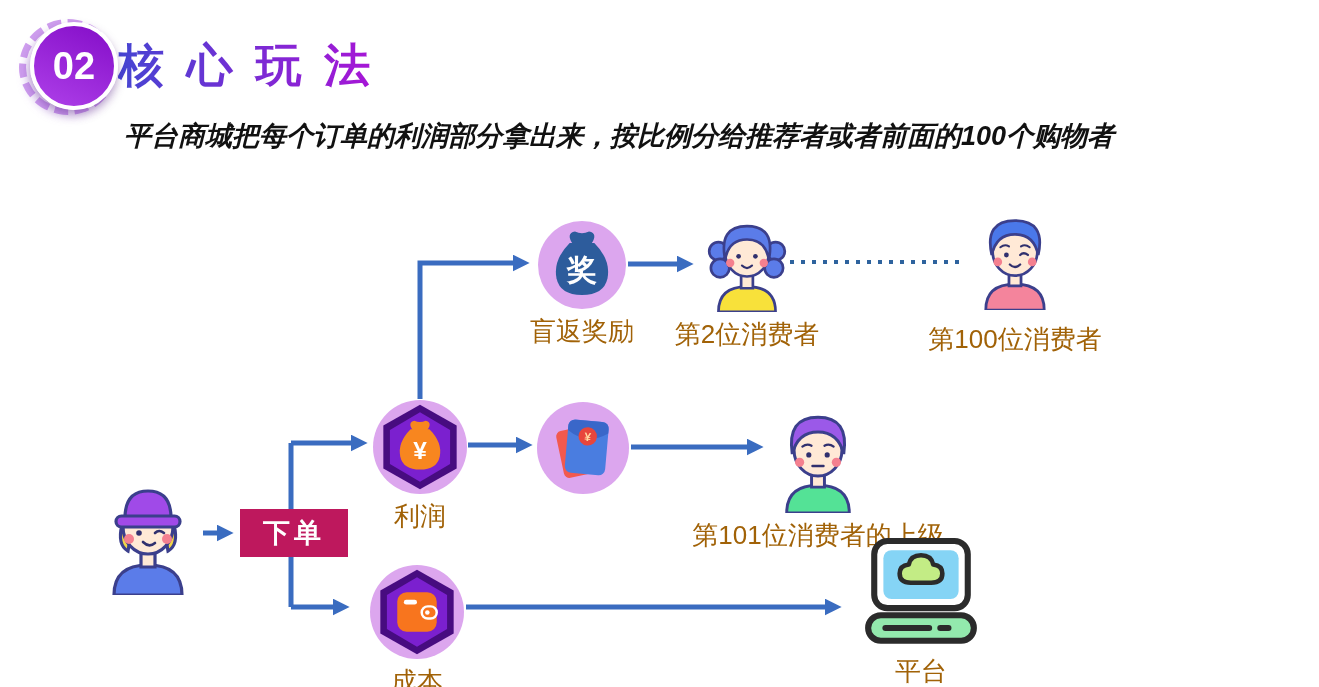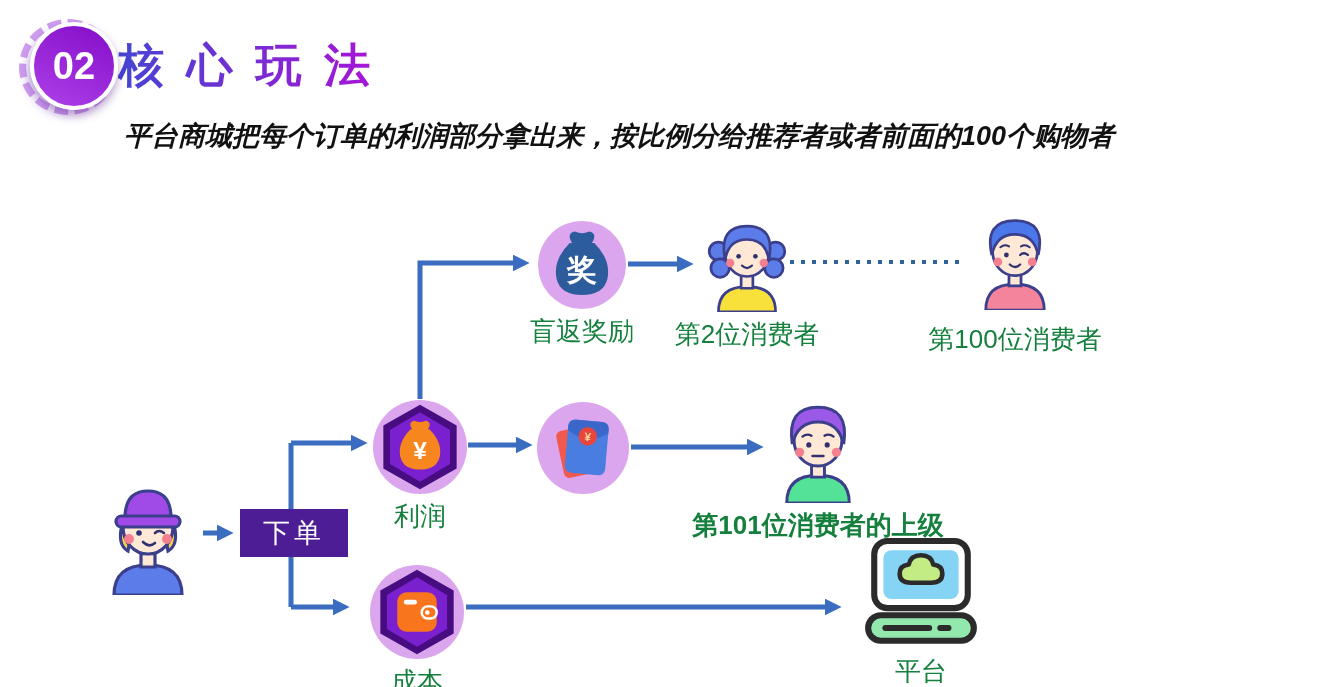--- a/index.html
+++ b/index.html
@@ -21,36 +21,36 @@
            display:flex; align-items:center; justify-content:center;
            color:#fff; font-size:38px; font-weight:bold; }
   .title { font-size:46px; font-weight:bold; letter-spacing:5px;
            background:linear-gradient(90deg,#4545d2,#a815d6);
            -webkit-background-clip:text; background-clip:text; color:transparent; }
   .subtitle { position:absolute; left:124px; top:118px; font-size:27px; font-weight:bold;
               color:#111; z-index:2; white-space:nowrap;font-style:italic; }
 
   
   .node { position:absolute; display:flex; flex-direction:column; align-items:center; z-index:2; }
-  .node-label { font-size:26px; color:#15803d; margin-top:5px; white-space:nowrap; }
+  .node-label { font-size:26px; color:#a16207; margin-top:5px; white-space:nowrap; }
   .icon-svg { display:block; }
 
   .node-blind    { left:482px; top:221px; width:200px; }
   .node-c2       { left:647px; top:216px; width:200px; }
   .node-c100     { left:905px; top:212px; width:220px;gap:7px; }
   .node-profit   { left:320px; top:400px; width:200px; }
   .node-referral { left:483px; top:402px; width:200px; }
-  .node-upline   { left:688px; top:398px; width:260px;font-weight:bold; }
+  .node-upline   { left:688px; top:408px; width:260px; }
   .node-c101     { left:38px;  top:477px; width:220px; }
   .node-cost     { left:317px; top:565px; width:200px; }
   .node-platform { left:811px; top:537px; width:220px; }
   .node-platform .node-label { margin-top:9px; }
 
   .order-btn { position:absolute; left:240px; top:509px; width:108px; height:48px;
-               background:#4c1d95; color:#fff; font-size:27px; font-weight:normal;
+               background:#be185d; color:#fff; font-size:27px; font-weight:bold;
                display:flex; align-items:center; justify-content:center;
                z-index:3; letter-spacing:4px;text-align:center; }
 
   .note { position:absolute; right:26px; bottom:10px; font-size:22px; color:#a44be0; z-index:2; }
 </style>
 </head>
 <body>
 
 <div class="slide">
 

